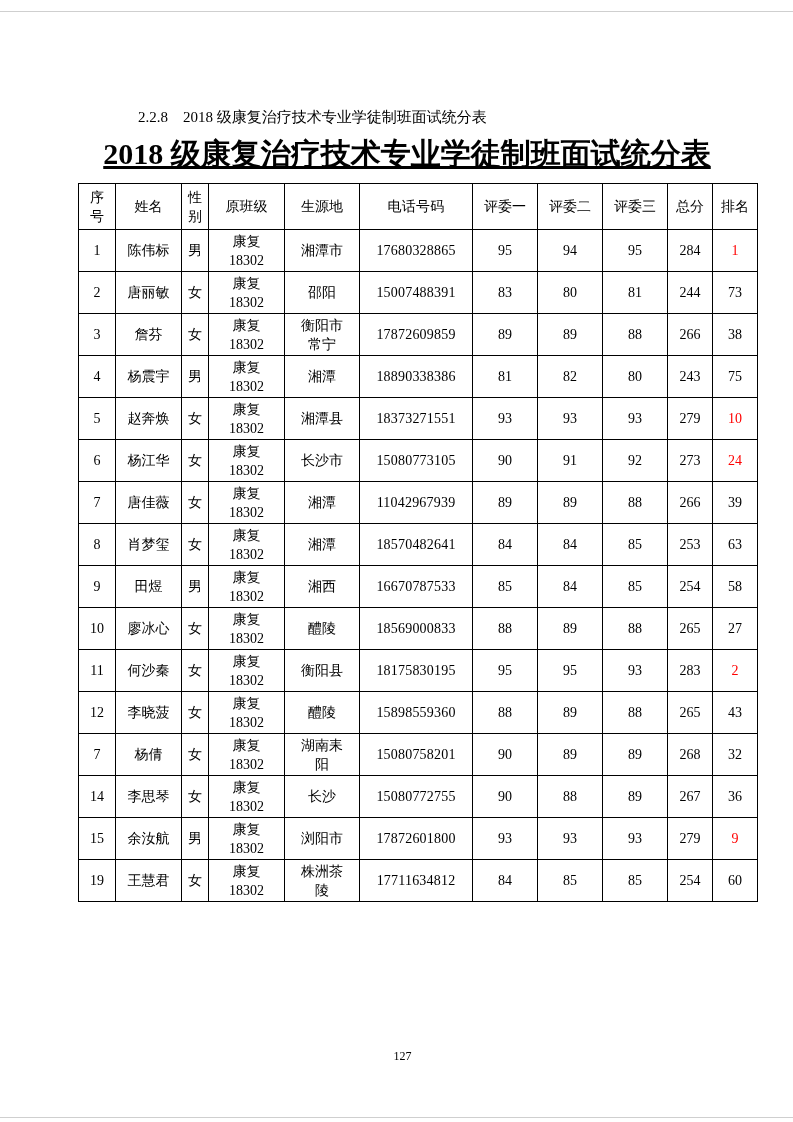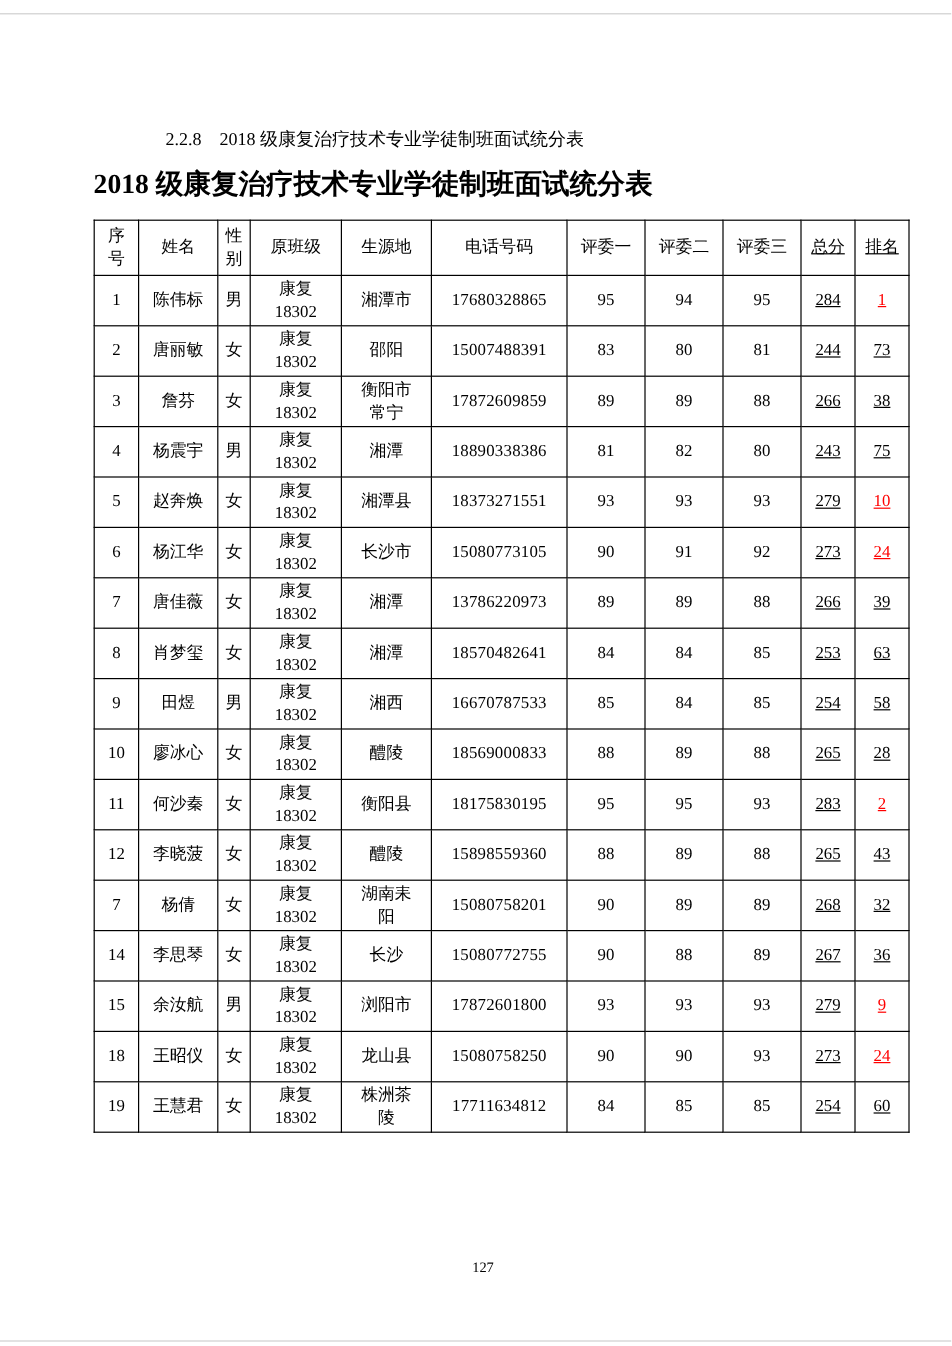--- a/index.html
+++ b/index.html
@@ -31,24 +31,26 @@
     padding: 103px 57px 0 57px;
   }
   .section-heading {
     font-size: 15px;
     line-height: 20px;
     padding-left: 60px;
     white-space: pre;
   }
   .doc-title {
     margin-top: 12px;
-    font-size: 23px;
+    text-align: center;
+    font-size: 30px;
     font-weight: bold;
     line-height: 30px;
     white-space: pre;
+    text-decoration: underline;
   }
   table.score-table {
     margin-top: 14px;
     border-collapse: collapse;
     table-layout: fixed;
     width: 679px;
   }
   .score-table th, .score-table td {
     border: 1px solid #000;
     font-size: 14px;
@@ -57,21 +59,21 @@
     vertical-align: middle;
     white-space: pre-line;
     padding: 1px 2px;
     font-weight: normal;
     overflow: hidden;
   }
   .score-table thead th { height: 46px; }
   .score-table tbody td { height: 42px; }
   .col-class { text-align: left; padding-left: 7px; }
   .col-phone { font-size: 13.5px; letter-spacing: 0.2px; }
-  .col-total, .col-rank { vertical-align: bottom; padding-bottom: 7px; text-decoration: underline; }
+  .col-total, .col-rank { vertical-align: bottom; padding-bottom: 7px; }
   .red { color: #ff0000; }
   .page-number {
     position: absolute;
     left: 12px; right: 0;
     bottom: 62px;
     text-align: center;
     font-size: 12px;
   }
 </style>
 </head>
@@ -198,21 +200,21 @@
             <td class="col-total">273</td>
             <td class="col-rank red">24</td>
           </tr>
           <tr>
             <td class="col-no">7</td>
             <td class="col-name">唐佳薇</td>
             <td class="col-gender">女</td>
             <td class="col-class">康复
 18302</td>
             <td class="col-origin">湘潭</td>
-            <td class="col-phone">13786220973</td>
+            <td class="col-phone">11042967939</td>
             <td class="col-judge1">89</td>
             <td class="col-judge2">89</td>
             <td class="col-judge3">88</td>
             <td class="col-total">266</td>
             <td class="col-rank">39</td>
           </tr>
           <tr>
             <td class="col-no">8</td>
             <td class="col-name">肖梦玺</td>
             <td class="col-gender">女</td>
@@ -245,21 +247,21 @@
             <td class="col-name">廖冰心</td>
             <td class="col-gender">女</td>
             <td class="col-class">康复
 18302</td>
             <td class="col-origin">醴陵</td>
             <td class="col-phone">18569000833</td>
             <td class="col-judge1">88</td>
             <td class="col-judge2">89</td>
             <td class="col-judge3">88</td>
             <td class="col-total">265</td>
-            <td class="col-rank">28</td>
+            <td class="col-rank">27</td>
           </tr>
           <tr>
             <td class="col-no">11</td>
             <td class="col-name">何沙秦</td>
             <td class="col-gender">女</td>
             <td class="col-class">康复
 18302</td>
             <td class="col-origin">衡阳县</td>
             <td class="col-phone">18175830195</td>
             <td class="col-judge1">95</td>
@@ -317,34 +319,20 @@
             <td class="col-gender">男</td>
             <td class="col-class">康复
 18302</td>
             <td class="col-origin">浏阳市</td>
             <td class="col-phone">17872601800</td>
             <td class="col-judge1">93</td>
             <td class="col-judge2">93</td>
             <td class="col-judge3">93</td>
             <td class="col-total">279</td>
             <td class="col-rank red">9</td>
-          </tr>
-          <tr>
-            <td class="col-no">18</td>
-            <td class="col-name">王昭仪</td>
-            <td class="col-gender">女</td>
-            <td class="col-class">康复
-18302</td>
-            <td class="col-origin">龙山县</td>
-            <td class="col-phone">15080758250</td>
-            <td class="col-judge1">90</td>
-            <td class="col-judge2">90</td>
-            <td class="col-judge3">93</td>
-            <td class="col-total">273</td>
-            <td class="col-rank red">24</td>
           </tr>
           <tr>
             <td class="col-no">19</td>
             <td class="col-name">王慧君</td>
             <td class="col-gender">女</td>
             <td class="col-class">康复
 18302</td>
             <td class="col-origin">株洲茶
 陵</td>
             <td class="col-phone">17711634812</td>

